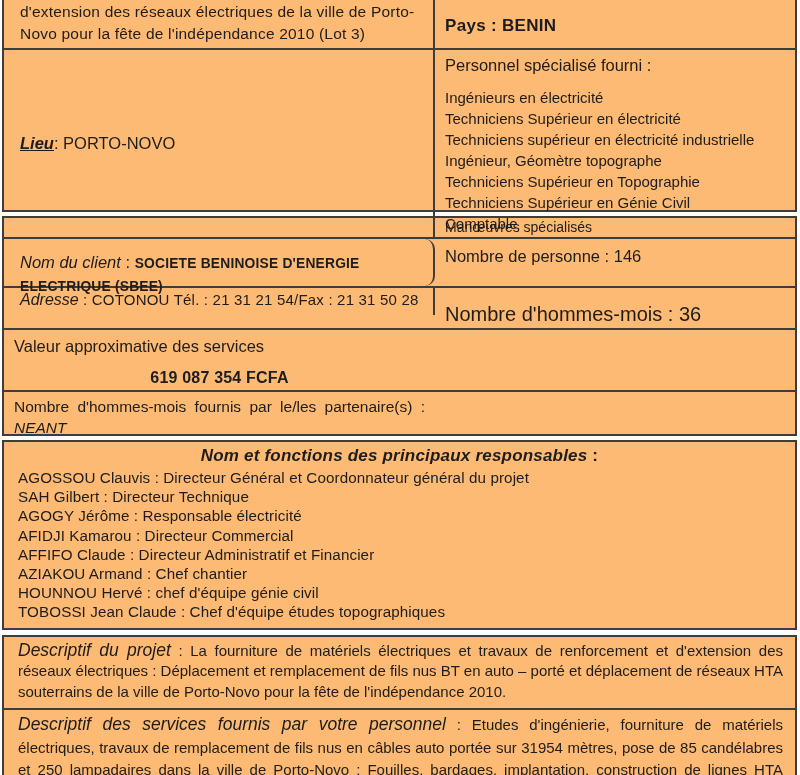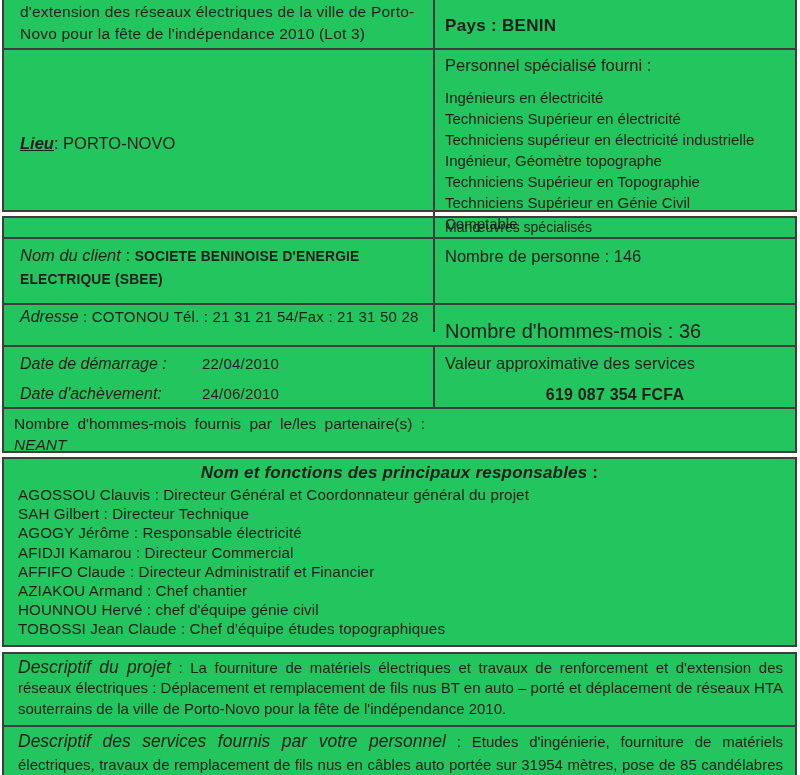--- a/index.html
+++ b/index.html
@@ -1,39 +1,39 @@
 <!DOCTYPE html>
 <html><head>
 <meta charset="utf-8">
 <style>
   * { margin:0; padding:0; box-sizing:border-box; }
   html,body { width:800px; height:775px; overflow:hidden; background:#fff; }
   body { font-family:"Liberation Sans", sans-serif; color:#1d1d1d; }
-  .sect { margin-left:2px; margin-right:3px; border:2px solid #3d3d3d; background:#22c55e; }
+  .sect { margin-left:2px; margin-right:3px; border:2px solid #3d3d3d; background:#fdba74; }
   .sect-a { border-top:none; }
   .two-col { display:grid; grid-template-columns:431px 1fr; }
   .cell-l { border-right:2px solid #3d3d3d; padding:2px 10px 2px 16px; }
   .cell-r { padding:2px 10px 2px 10px; }
   .row-b { border-top:2px solid #3d3d3d; }
 
   
   .rowA1 { height:48px; }
   .project-text { font-size:15.5px; line-height:22px; padding-top:1px; letter-spacing:.2px; }
   .country { text-align:left; font-weight:bold; font-size:17px; padding-top:16px; letter-spacing:.3px; }
   .rowA2 { height:162px; }
   .lieu-cell { display:flex; align-items:center; font-size:16.5px; }
   .lieu-label { font-weight:bold; font-style:italic; text-decoration:underline; }
   .personnel-cell { padding-top:5px; font-size:15px; line-height:21px; }
   .personnel-title { font-size:16.5px; margin-bottom:11px; }
 
   
   .sect-b { margin-top:4px; }
   .rowB1 .cell-l, .rowB1 .cell-r { height:19px; }
   .rowB1 .cell-r { font-size:14px; line-height:16px; padding-top:1px; }
-  .rowB2 .cell-l { height:64px; font-size:16.5px; line-height:21.5px; padding-top:6px; }
+  .rowB2 .cell-l { height:47px; font-size:16.5px; line-height:21.5px; padding-top:13px;border-radius:10px; }
   .client-label { font-style:italic; }
   .client-value { font-weight:bold; font-size:13.8px; letter-spacing:.2px; }
   .rowB2 .cell-r { font-size:16.5px; padding-top:8px; }
   .rowB3 .cell-l { height:27px; font-size:16px; padding-top:3px; }
   .rowB3 .cell-r { font-size:20px; padding-top:15px; }
   .ital { font-style:italic; }
   .val-regular { font-size:15px; letter-spacing:.2px; }
   .rowB4 { height:62px; }
   .date-line { font-size:16px; }
   .date-line .dlabel { font-style:italic; display:inline-block; width:182px; }
@@ -107,28 +107,20 @@
     </div>
     <div class="two-col rowB3 row-b">
       <div class="cell-l">
         <span class="ital">Adresse</span><span class="val-regular"> : COTONOU Tél. : 21 31 21 54/Fax : 21 31 50 28</span>
       </div>
       <div class="cell-r">
         <span>Nombre d'hommes-mois : 36</span>
       </div>
     </div>
     <div class="two-col rowB4 row-b">
-      <div class="cell-l">
-        <div class="date-line dl1">
-          <span class="dlabel">Date de démarrage :</span><span class="val-regular">22/04/2010</span>
-        </div>
-        <div class="date-line dl2">
-          <span class="dlabel">Date d'achèvement:</span><span class="val-regular">24/06/2010</span>
-        </div>
-      </div>
       <div class="cell-r">
         <div class="valserv-line">Valeur approximative des services</div>
         <div class="valserv-amount">619 087 354 FCFA</div>
       </div>
     </div>
     <div class="two-col rowB5 row-b">
       <div class="cell-r">
         <span>Nombre d'hommes-mois fournis par le/les partenaire(s) : </span><span class="ital">NEANT</span>
       </div>
     </div>

